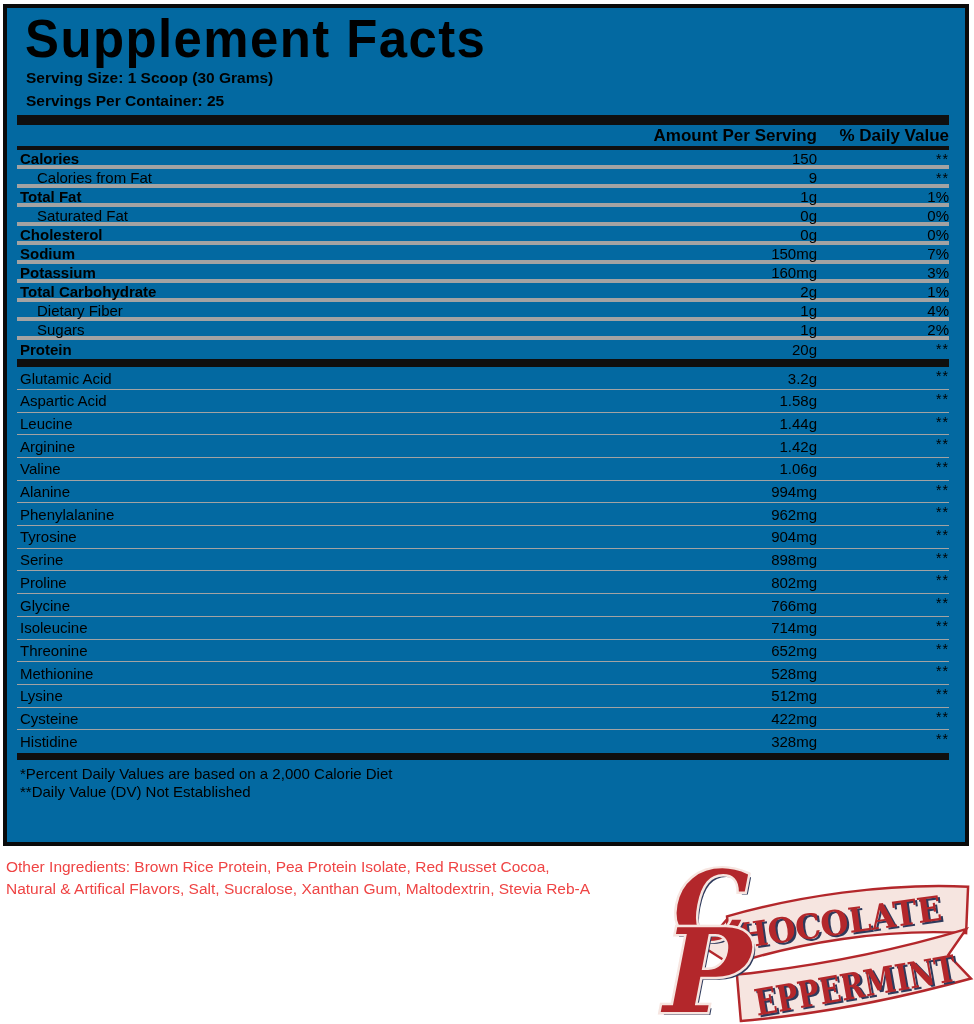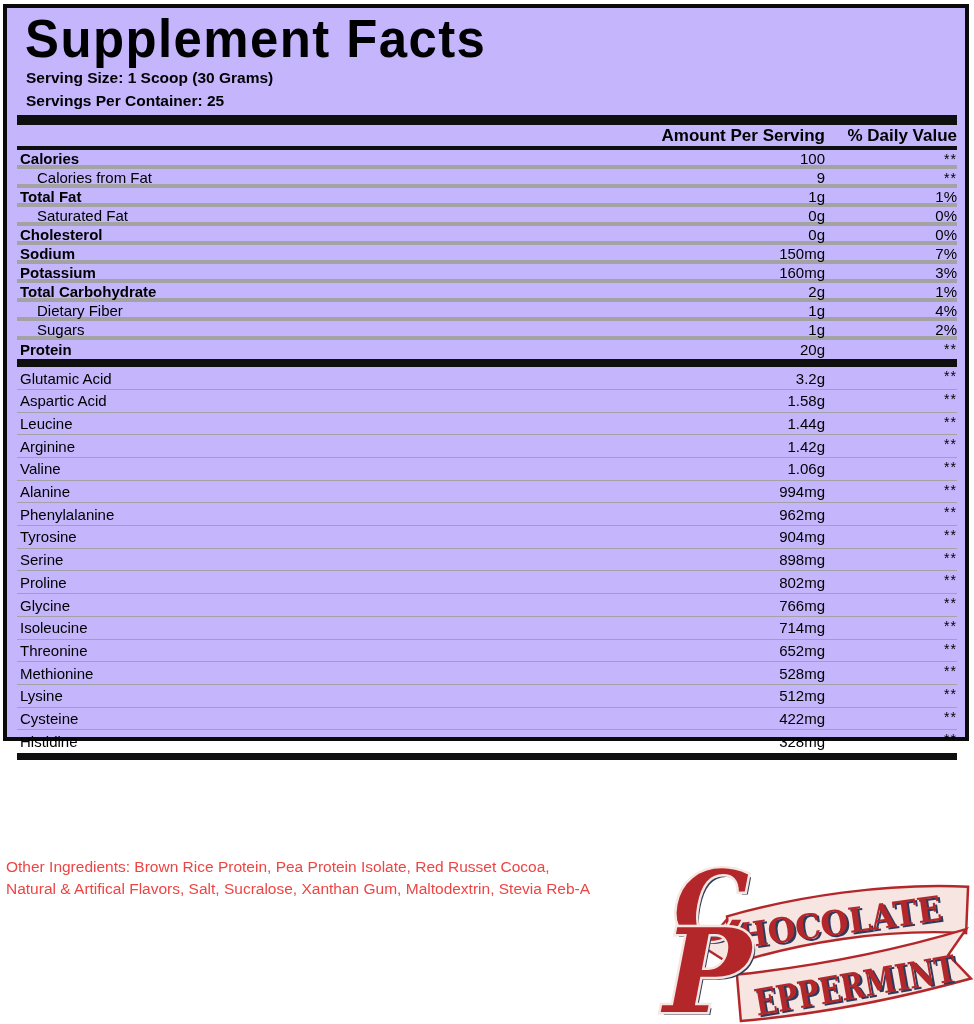--- a/index.html
+++ b/index.html
@@ -3,23 +3,23 @@
 <meta charset="utf-8">
 <style>
   html,body{margin:0;padding:0;}
   body{
     width:974px;height:1024px;position:relative;background:#fff;
     font-family:"Liberation Sans",sans-serif;color:#000;overflow:hidden;
     -webkit-font-smoothing:antialiased;
   }
   
   .panel{
-    position:absolute;left:3px;top:4px;width:966px;height:737px;
-    border:4px solid #0a0a0a;background:#c4b5fd;box-sizing:border-box;
-    padding:2px 8px 0 10px;
+    position:absolute;left:3px;top:4px;width:966px;height:842px;
+    border:4px solid #0a0a0a;background:#0369a1;box-sizing:border-box;
+    padding:2px 16px 0 10px;
   }
   .title{
     font-size:53px;font-weight:bold;letter-spacing:1.5px;line-height:1.0;
     transform:scaleX(.96);transform-origin:left center;
     margin:2px 0 2px 8px;white-space:nowrap;
   }
   .serv{font-size:15.5px;font-weight:bold;margin:3px 0 0 9px;line-height:1.3;}
   .bar{background:#0f0f0f;width:100%;}
   .bar.b10{height:10px;margin-top:4px;}
   .bar.b4{height:4px;}
@@ -68,21 +68,21 @@
     <span class="c1"></span>
     <span class="c2">Amount Per Serving</span>
     <span class="c3">% Daily Value</span>
   </div>
 
   <div class="bar b4"></div>
 
   <div class="rows main">
       <div class="row">
         <span class="label b">Calories</span>
-        <span class="amt">100</span>
+        <span class="amt">150</span>
         <span class="dv sup">**</span>
       </div>
       <div class="row">
         <span class="label ind">Calories from Fat</span>
         <span class="amt">9</span>
         <span class="dv sup">**</span>
       </div>
       <div class="row">
         <span class="label b">Total Fat</span>
         <span class="amt">1g</span>
@@ -215,20 +215,24 @@
       </div>
       <div class="row">
         <span class="label">Histidine</span>
         <span class="amt">328mg</span>
         <span class="dv sup">**</span>
       </div>
     </div>
 
   <div class="bar b7"></div>
 
+  <div class="foot">
+    <div>*Percent Daily Values are based on a 2,000 Calorie Diet</div>
+    <div>**Daily Value (DV) Not Established</div>
+  </div>
 </div>
 
 <div class="other">
   <div>Other Ingredients: Brown Rice Protein, Pea Protein Isolate, Red Russet Cocoa,</div>
   <div>Natural &amp; Artifical Flavors, Salt, Sucralose, Xanthan Gum, Maltodextrin, Stevia Reb-A</div>
 </div>
 
 <div class="flavor">
   <svg viewBox="0 0 330 166">
 

